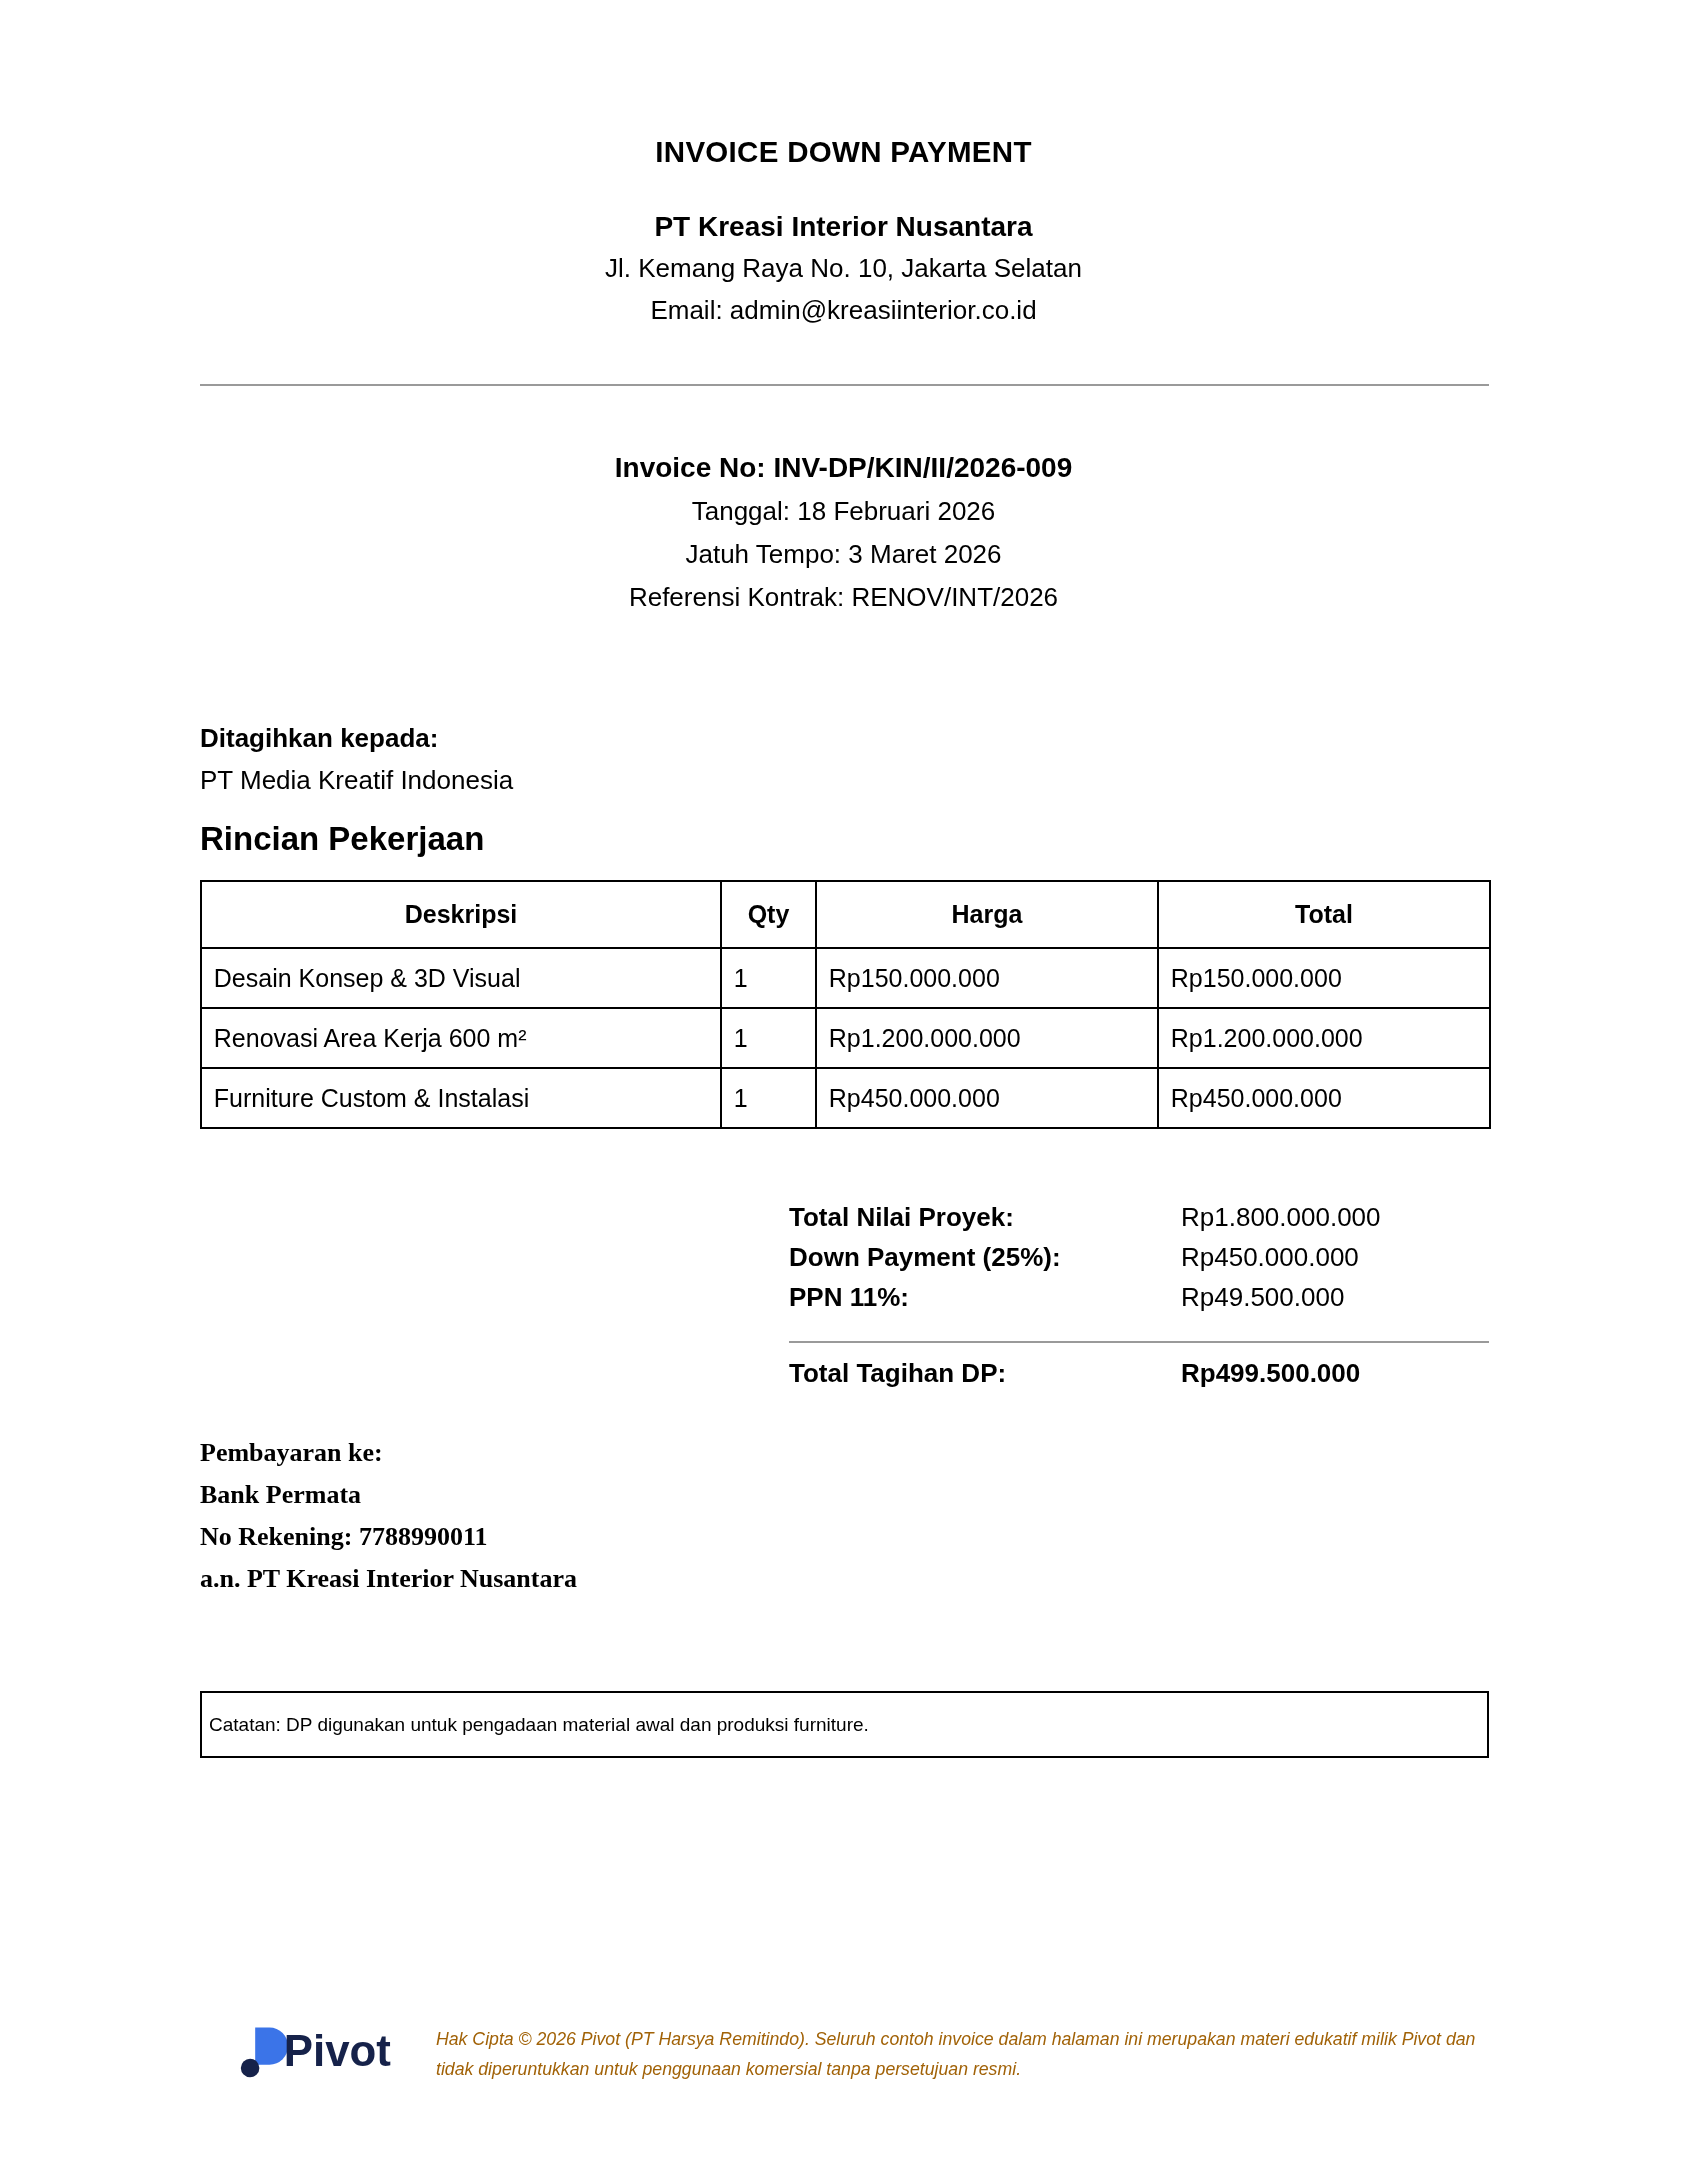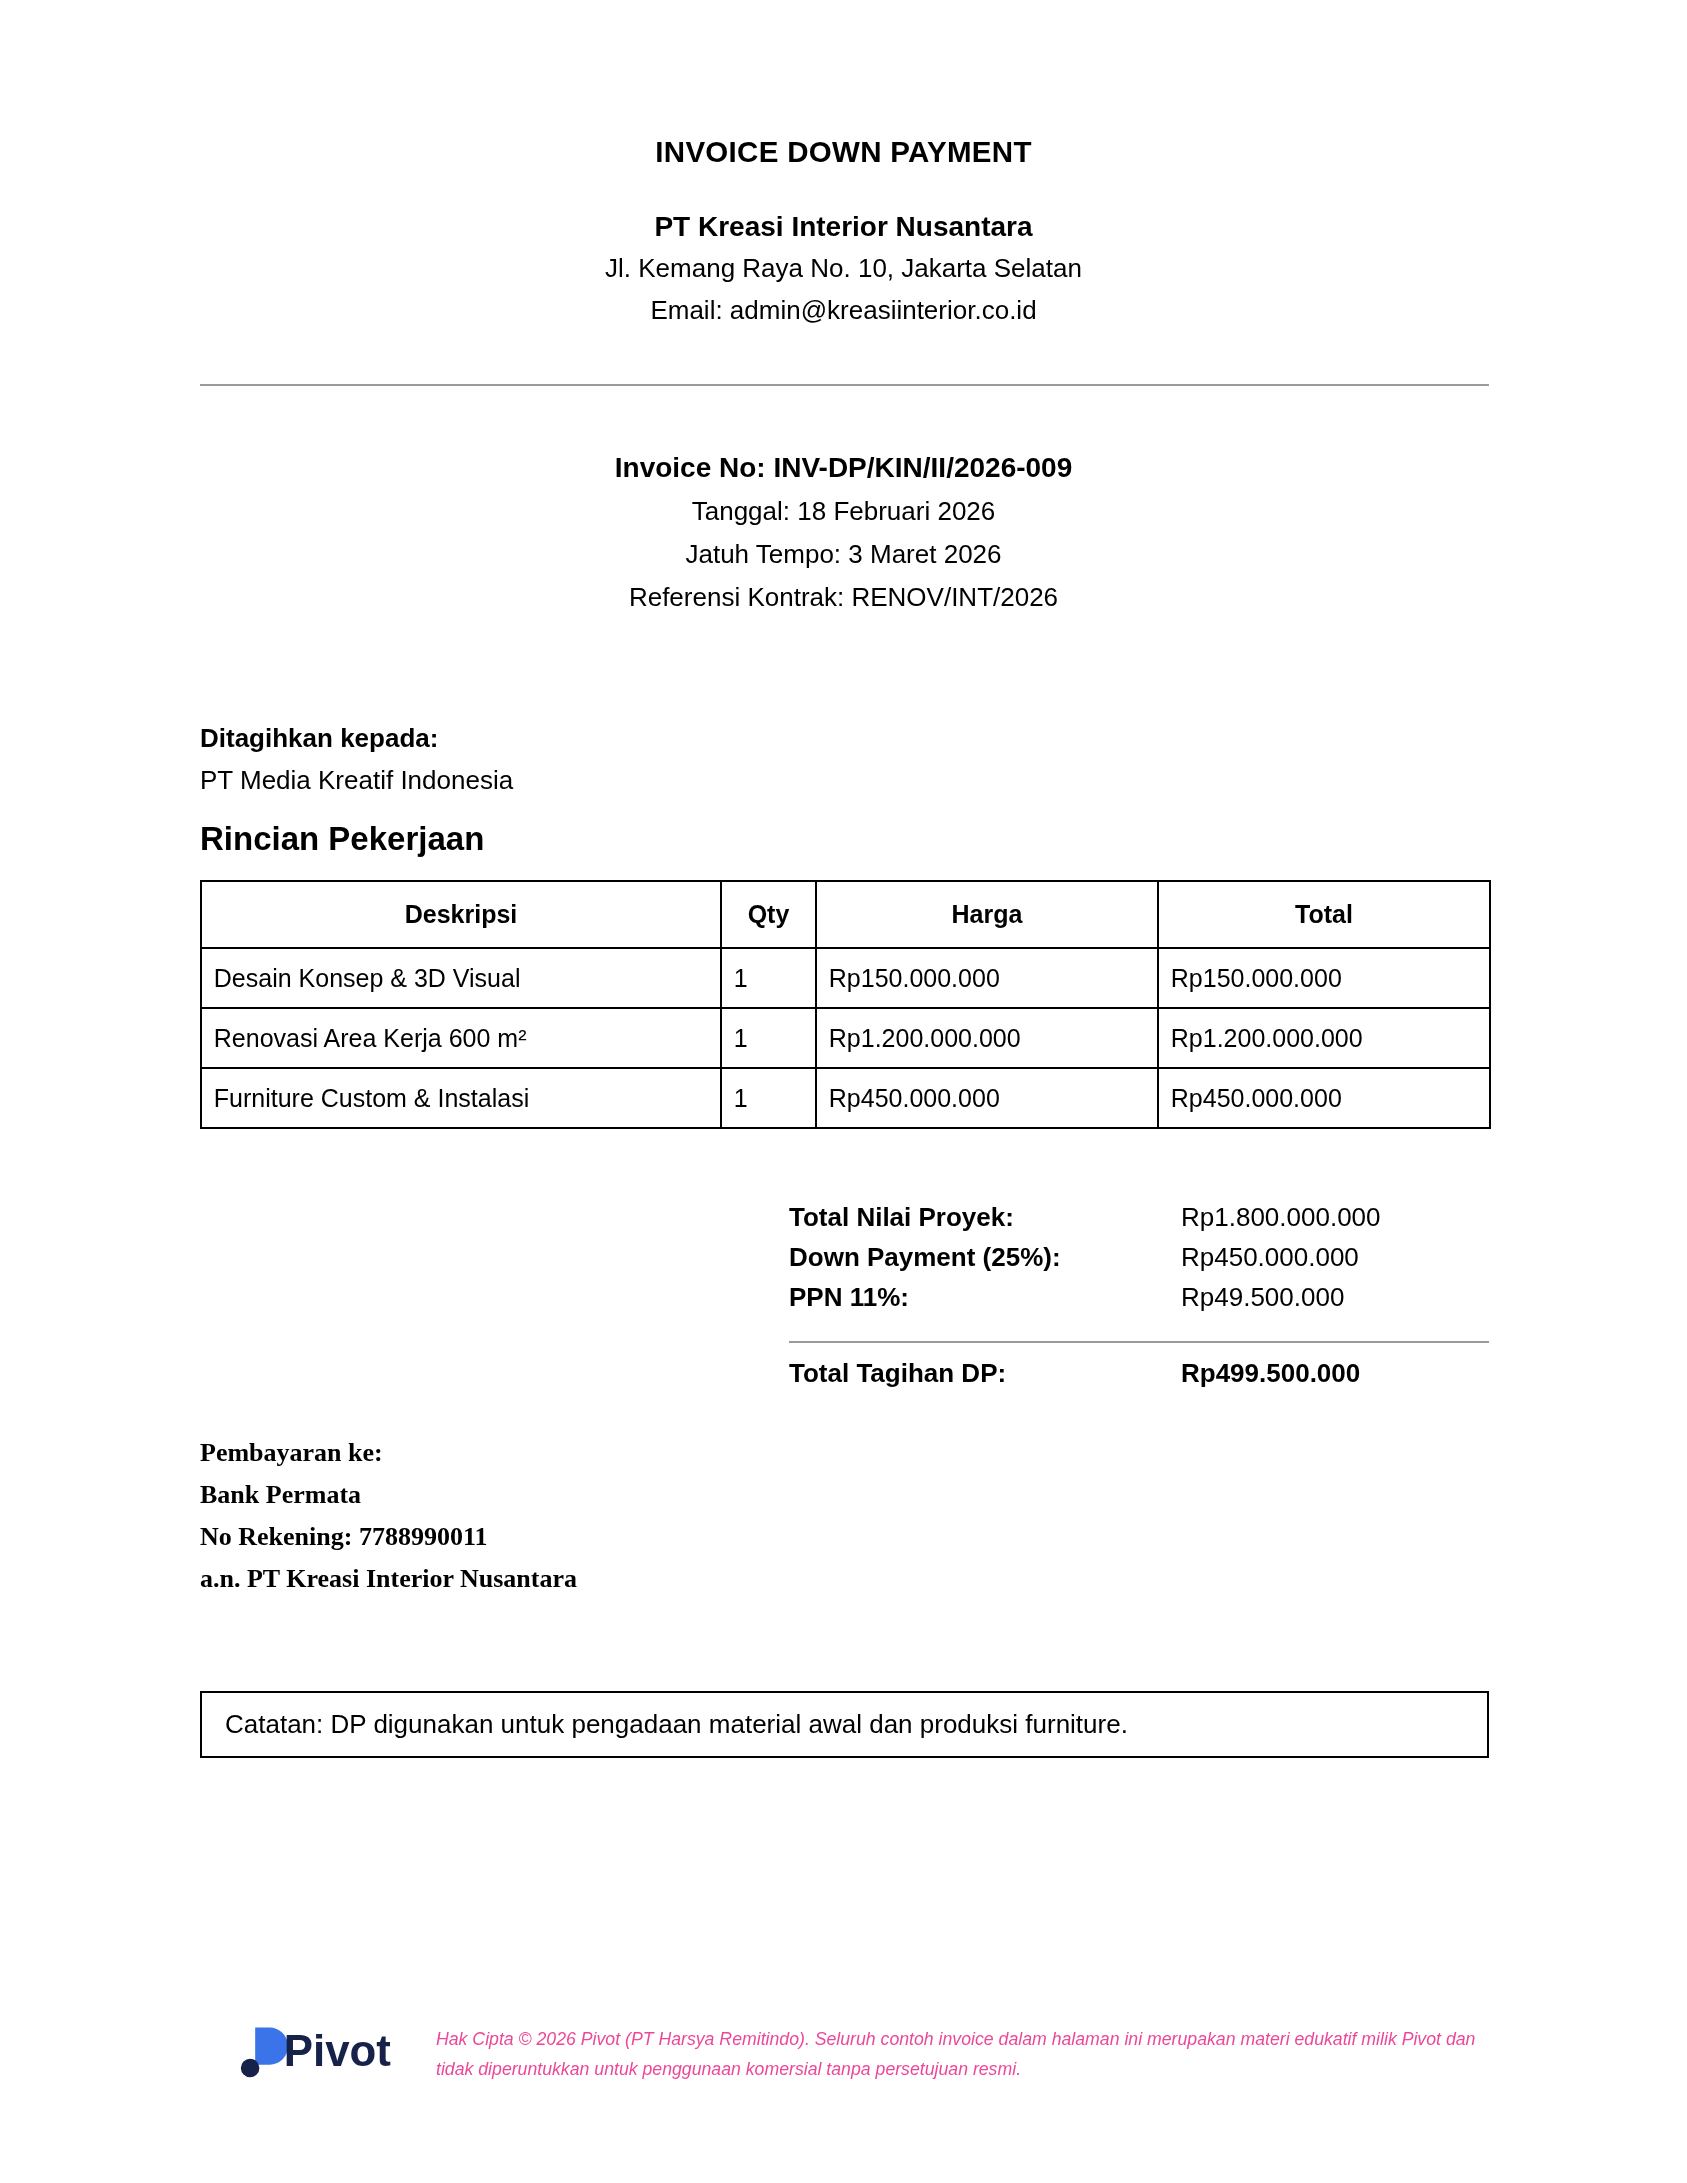--- a/index.html
+++ b/index.html
@@ -194,22 +194,22 @@
     left: 200px;
     top: 1691px;
     width: 1289px;
     height: 67px;
     border: 2.5px solid #000000;
     box-sizing: border-box;
     display: flex;
     align-items: center;
   }
   .note-text {
-    font-size: 26px;
-    padding-left: 23px;
+    font-size: 19px;
+    padding-left: 7px;
   }
 
   
   .footer {
     position: absolute;
     left: 240px;
     top: 2016px;
     width: 1249px;
     display: flex;
     align-items: flex-start;
@@ -221,21 +221,21 @@
     align-items: center;
     height: 67px;
   }
   .logo svg { display: block; }
   .footer-text {
     margin-left: 10px;
     padding-top: 8.4px;
     font-size: 17.7px;
     font-style: italic;
     line-height: 30px;
-    color: #ec4899;
+    color: #a16207;
     max-width: 1046px;
   }
 </style>
 </head>
 <body>
 
 <div class="page">
 
   <div class="doc-title">INVOICE DOWN PAYMENT</div>
 

